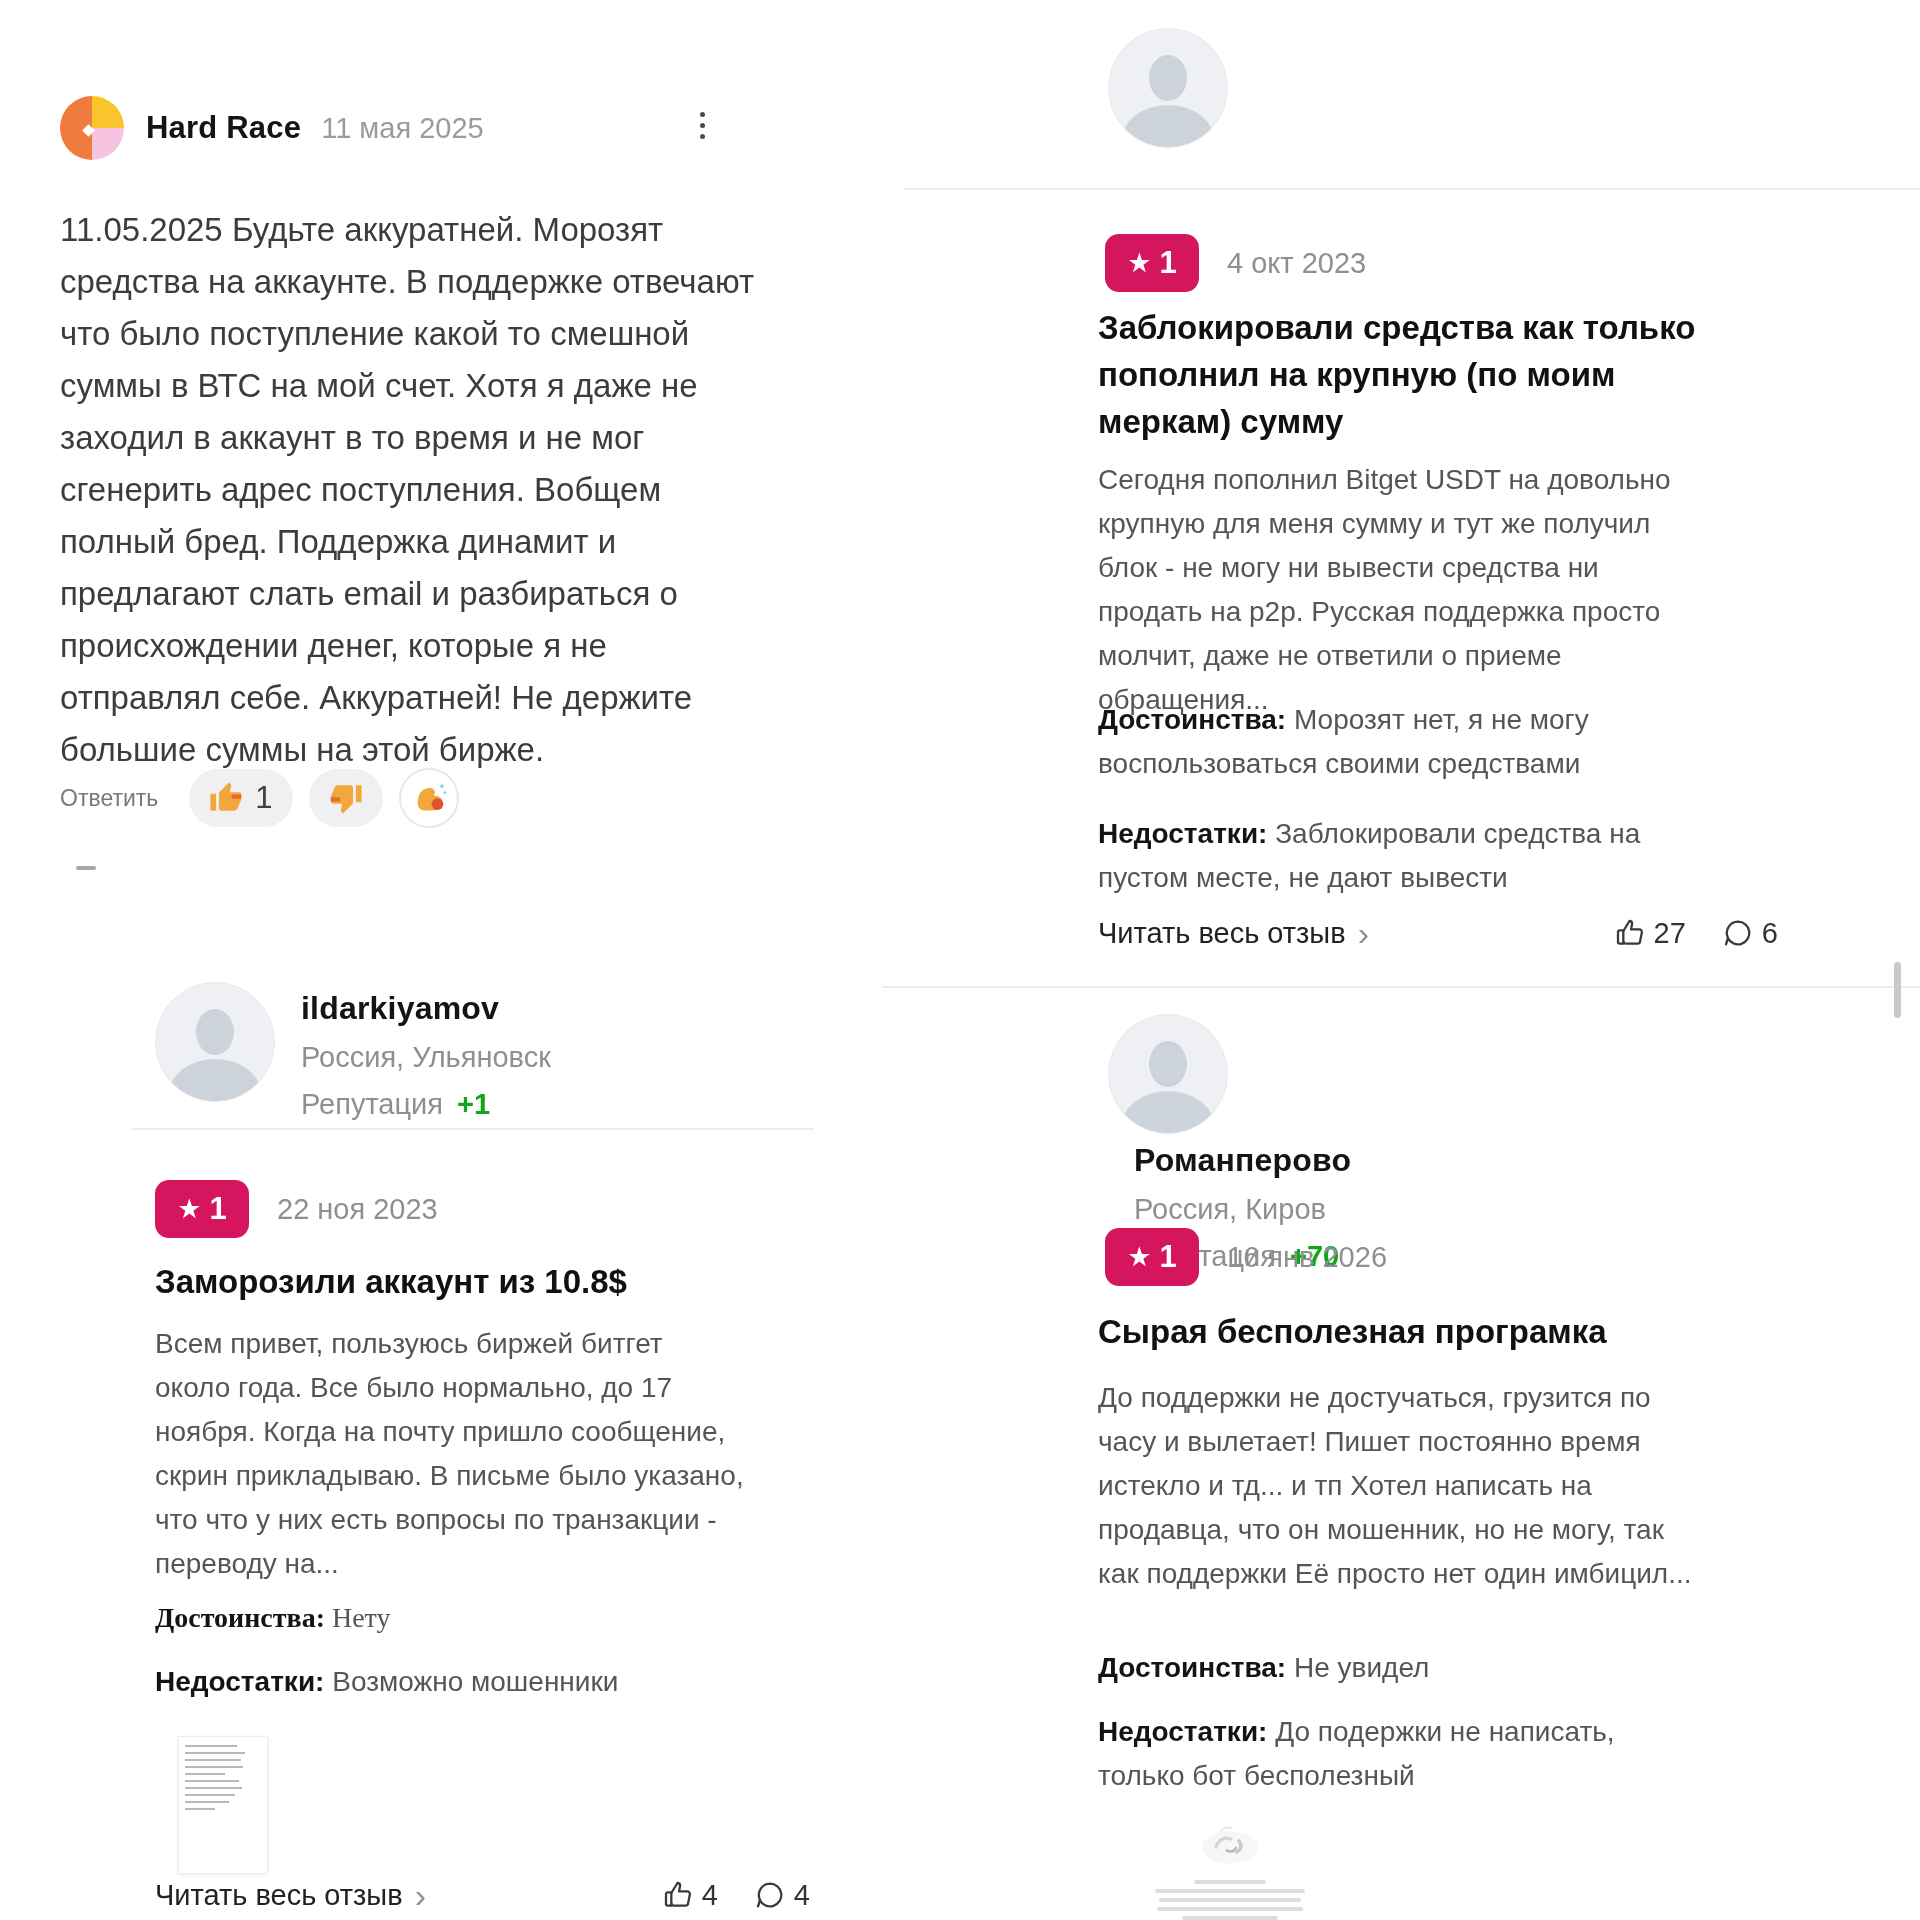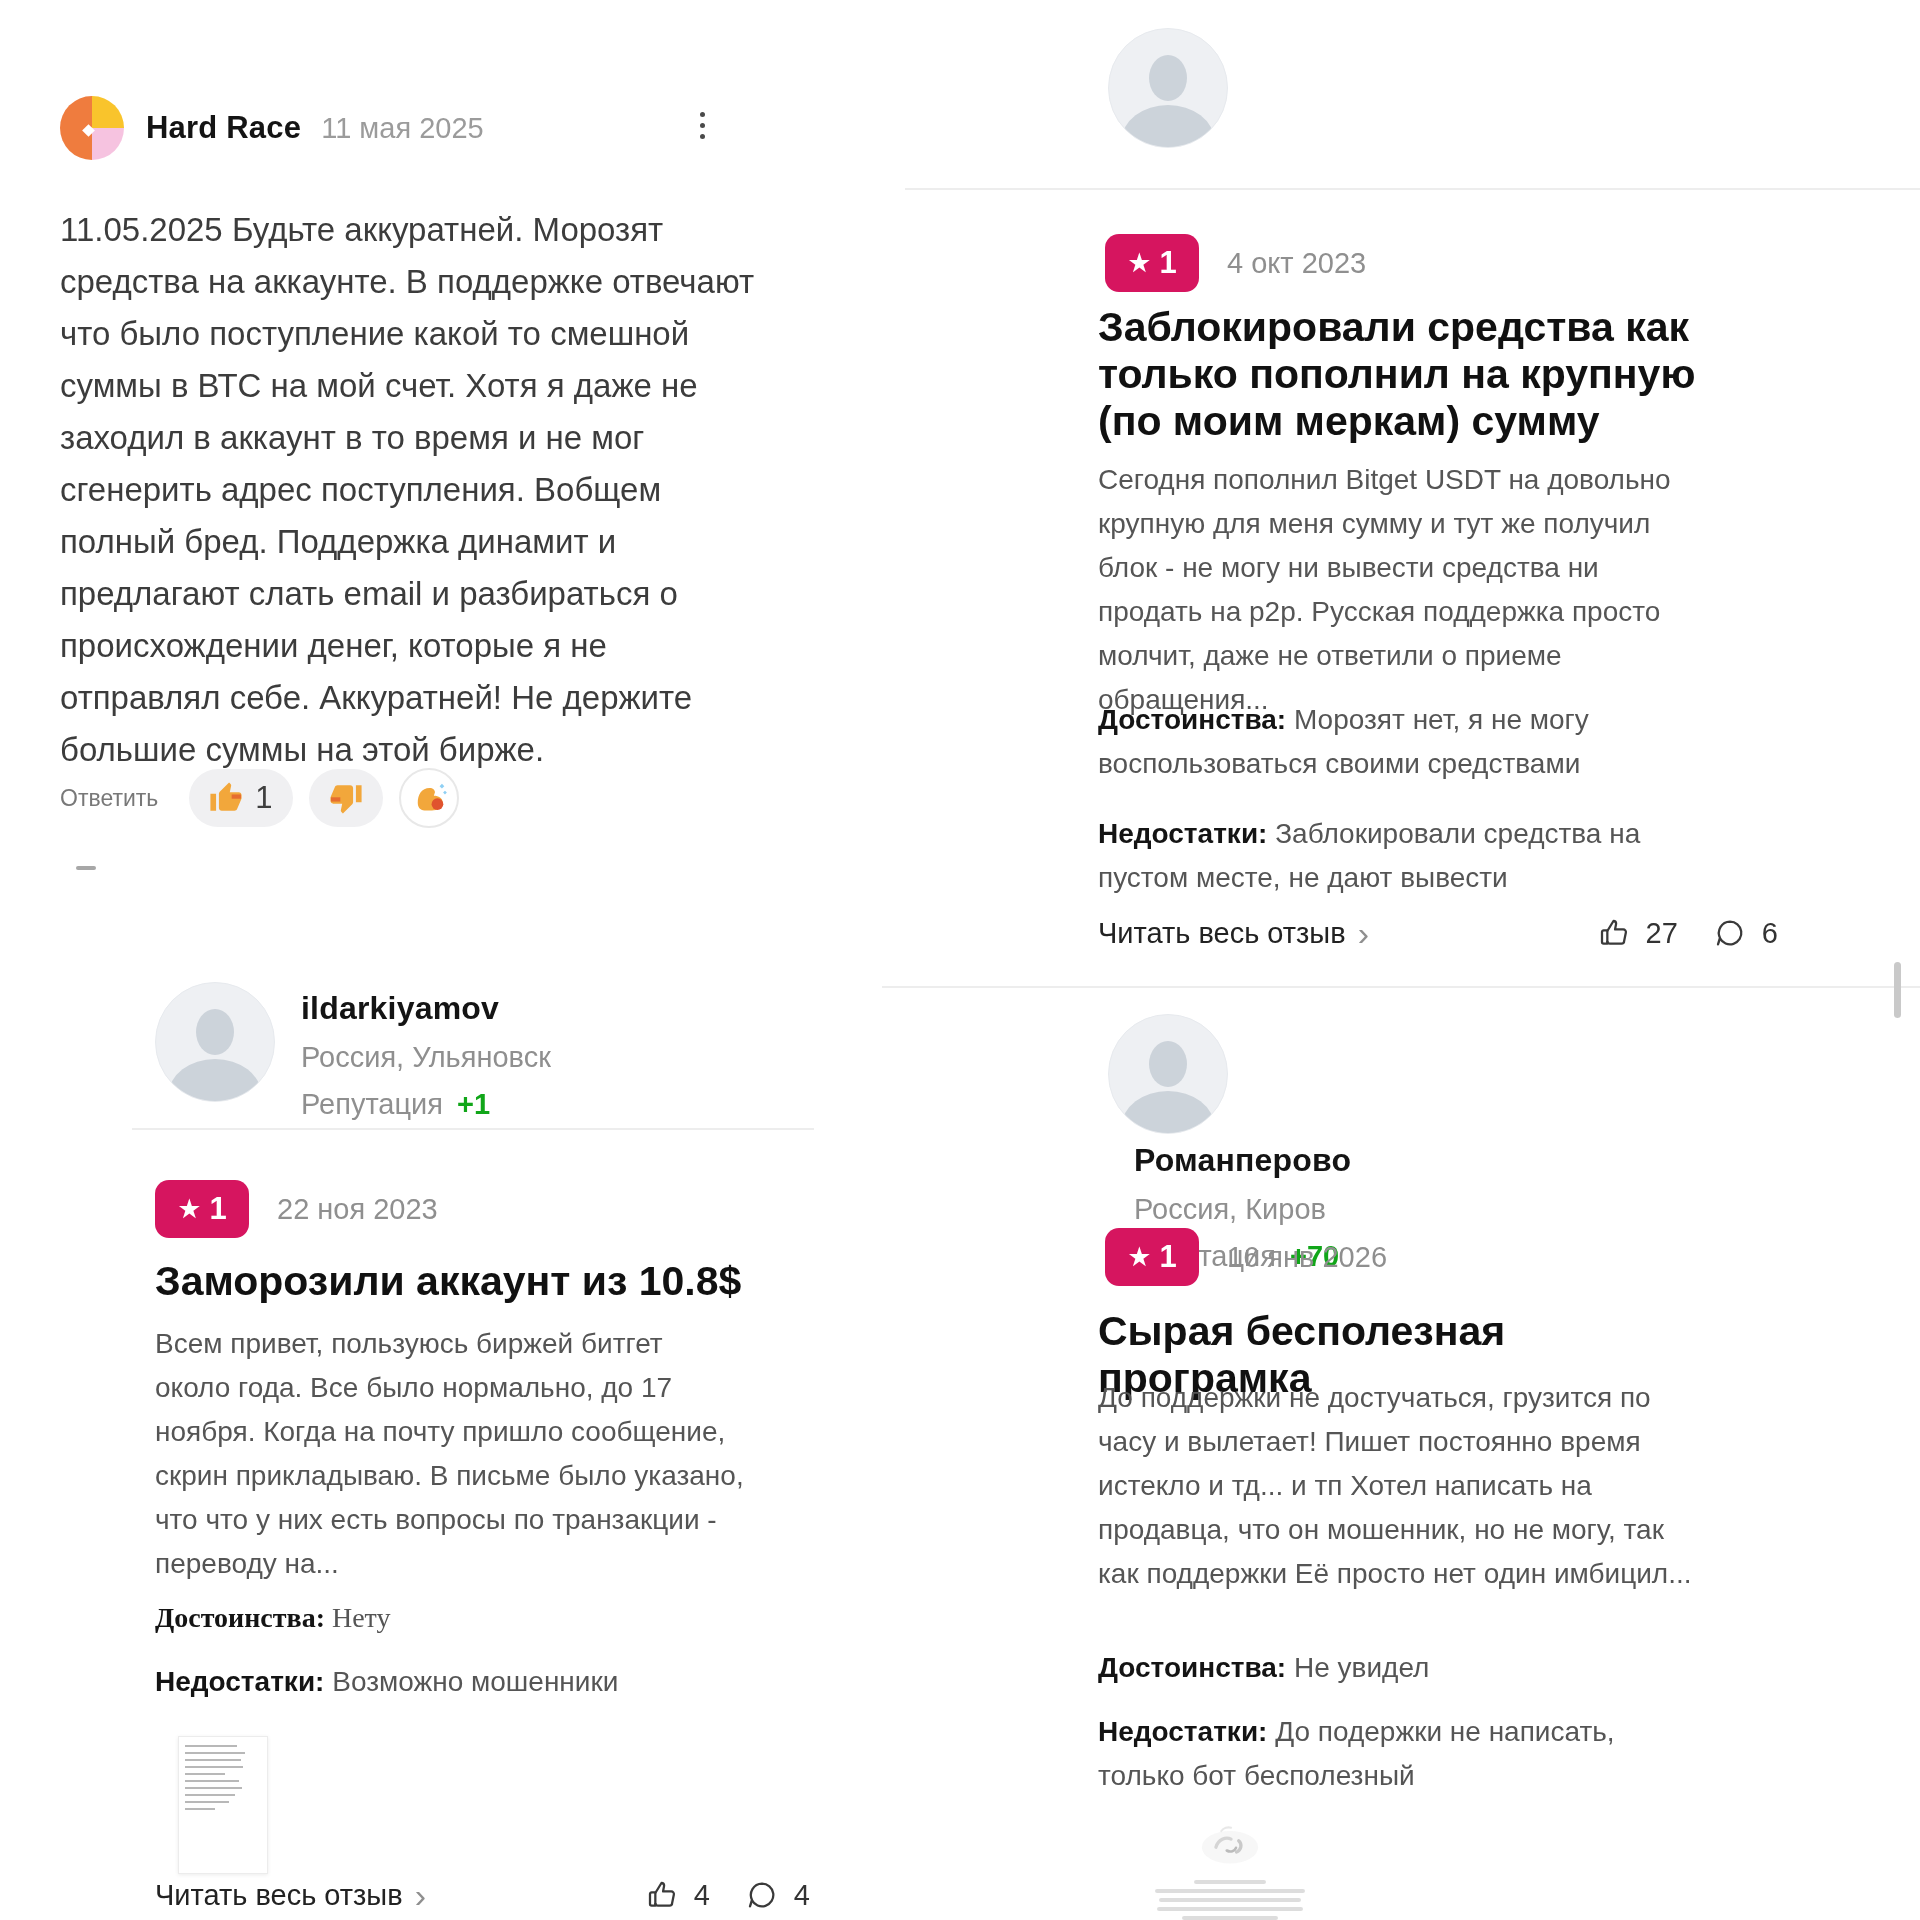--- a/index.html
+++ b/index.html
@@ -38,30 +38,30 @@
   .rep-green{color:#11a619;}
   .rep-dark{color:#3c3c3c;}
   .divider{height:2px;background:#ededed;}
 
   .rating-row{display:flex;align-items:center;}
   .badge{display:flex;align-items:center;justify-content:center;gap:8px;width:94px;height:58px;border-radius:14px;background:#d6155f;color:#fff;}
   .badge .star-icon{font-size:27px;line-height:1;}
   .badge .star-icon::before{content:"★";}
   .badge .badge-num{font-size:31px;font-weight:bold;}
   .r-date{font-size:29px;color:#8f8f8f;margin-left:28px;}
-  .r-title{font-size:41px;font-weight:bold;line-height:47px;color:#111;}
+  .r-title{font-size:33px;font-weight:bold;line-height:47px;color:#111;}
   .r-body{font-size:28px;line-height:44px;color:#555;}
   .pc-line{font-size:28px;line-height:44px;color:#555;}
   .pc-line b{color:#141414;}
   .footer-row{display:flex;align-items:center;justify-content:space-between;}
   .read-more{font-size:29px;color:#222;display:flex;align-items:center;gap:12px;}
   .read-more .chev{color:#8f8f8f;font-size:34px;line-height:1;}
   .read-more .chev::before{content:"›";}
   .stats{display:flex;align-items:center;gap:36px;}
-  .stat{display:flex;align-items:center;gap:16px;font-size:29px;color:#333;}
+  .stat{display:flex;align-items:center;gap:8px;font-size:29px;color:#333;}
   .stat svg{display:block;}
 
   
   .attach{width:76px;height:120px;background:#fff;border:1px solid #ececec;box-shadow:0 1px 4px rgba(0,0,0,.08);padding:8px 6px;display:flex;flex-direction:column;gap:5px;}
   .attach i{height:2px;background:#b8b8b8;display:block;}
 
   
   .watermark{width:220px;display:flex;flex-direction:column;align-items:center;opacity:.75;}
   .watermark .wm-lines{margin-top:10px;display:flex;flex-direction:column;align-items:center;gap:5px;width:100%;}
   .watermark .wm-lines i{display:block;height:4px;background:#d2d2d2;border-radius:2px;}

